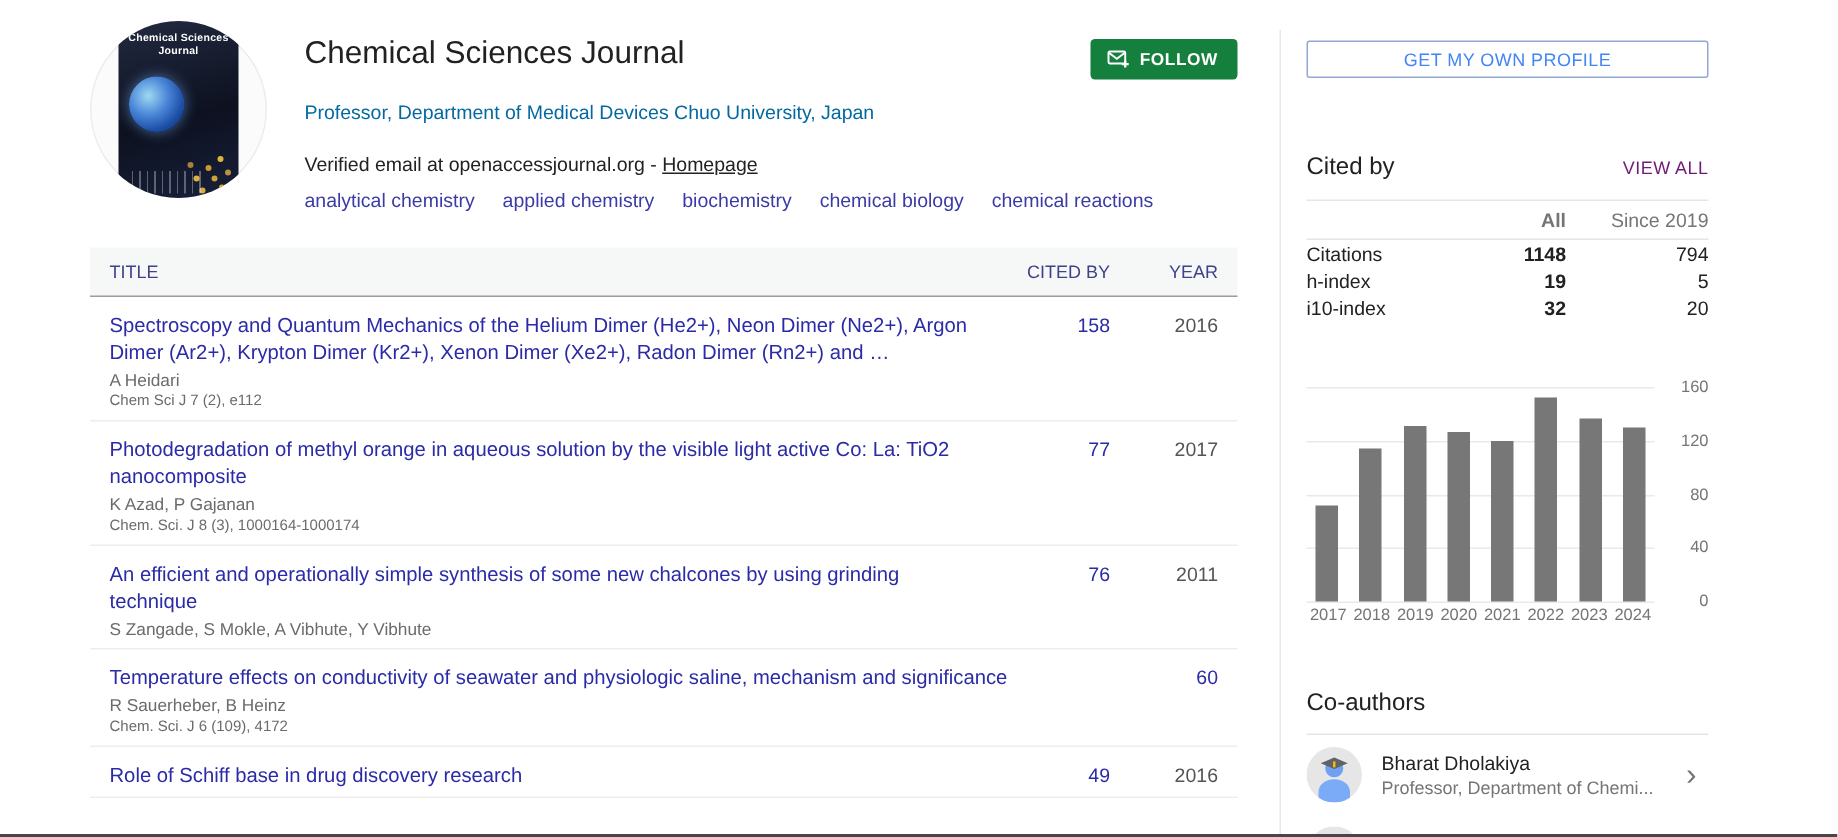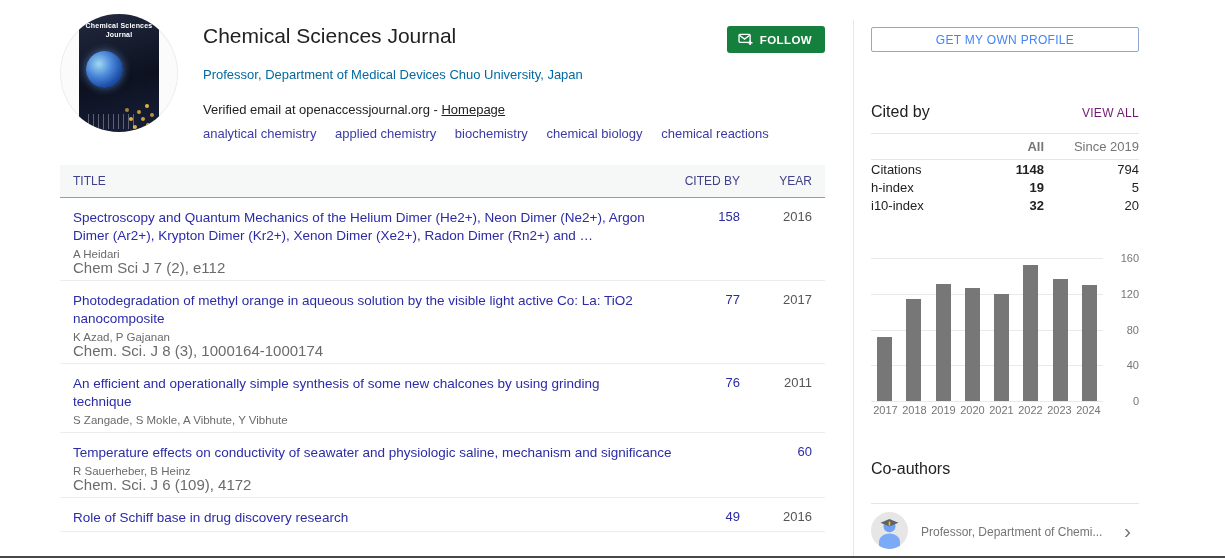--- a/index.html
+++ b/index.html
@@ -68,21 +68,21 @@
     font-size:12px; color:#41418a;
   }
   .col-title { flex:1; }
   .col-cited { width:70px; text-align:right; }
   .col-year  { width:72px; text-align:right; }
 
   .pub-row { display:flex; padding:10px 13px 5px; border-bottom:1px solid #ededed; }
   .pub-main { flex:1; padding-right:24px; }
   .pub-title { font-size:13.5px; line-height:17px; color:#2b2ba8; cursor:pointer; display:inline; }
   .pub-authors { font-size:11.5px; line-height:14px; color:#6b6b6b; margin-top:3px; }
-  .pub-venue   { font-size:15px; line-height:14px; color:#6b6b6b; }
+  .pub-venue   { font-size:10px; line-height:14px; color:#6b6b6b; }
   .pub-cited { width:70px; text-align:right; font-size:13px; color:#2b2ba8; padding-top:1px; cursor:pointer; }
   .pub-year  { width:72px; text-align:right; font-size:13px; color:#555; padding-top:1px; }
 
   
   .sidebar {
     position:absolute; left:853px; top:20px; width:296px; height:538px;
     border-left:1px solid #e8e8e8; padding-left:17px;
   }
   .get-profile-btn {
     margin-top:7px; width:268px; height:25px;
@@ -111,21 +111,21 @@
   .bars {
     position:absolute; left:0; bottom:0; width:100%; height:100%;
     display:flex; align-items:flex-end; justify-content:space-between; padding:0 6px;
   }
   .bar { width:15px; background:#777777; cursor:pointer; }
   .xlabels { position:absolute; left:0; top:154px; width:232px; display:flex; justify-content:space-between; padding:0 0; }
   .xlabel { width:29px; text-align:center; font-size:11px; color:#757575; }
   .ytick { position:absolute; right:0; width:34px; text-align:right; font-size:11px; color:#757575; transform:translateY(-50%); }
 
   
-  .coauthors-head { margin-top:52px; width:268px; font-size:16px; color:#212121; padding-bottom:25px; border-bottom:1px solid #e5e5e5; }
+  .coauthors-head { margin-top:52px; width:268px; font-size:16px; color:#212121; padding-bottom:11px; border-bottom:1px solid #e5e5e5; }
   .coauthor-row { width:268px; display:flex; align-items:center; padding:8px 0; cursor:pointer; }
   .co-avatar { width:37px; height:37px; flex-shrink:0; }
   .co-text { margin-left:13px; width:186px; overflow:hidden; }
   .co-name { font-size:13px; color:#212121; white-space:nowrap; }
   .co-affil { font-size:12px; color:#757575; white-space:nowrap; margin-top:2px; }
   .co-chevron { margin-left:auto; color:#757575; font-size:21px; line-height:20px; padding-right:8px; }
 
   .bottom-edge { position:absolute; left:0; bottom:0; width:100%; height:2px; background:#474747; z-index:9; }
 </style>
 </head>
@@ -303,20 +303,21 @@
         <circle cx="18.5" cy="18.5" r="18.5" fill="#e6e6e6"></circle>
         <g clip-path="url(#cclip)">
           <path d="M18.5 21.5c-6 0-10.5 3.8-10.5 8.5v9h21v-9c0-4.7-4.5-8.5-10.5-8.5z" fill="#7baaf7"></path>
           <circle cx="18.5" cy="14.2" r="6" fill="#6fa0f2"></circle>
           <path d="M9.5 10.8 L18.5 7 L27.5 10.8 L18.5 14.6 Z" fill="#5f6368"></path>
           <rect x="17.7" y="9.6" width="1.6" height="4" fill="#fbbc04"></rect>
         </g>
       </svg>
     </span>
     <span class="co-text">
+      <span class="co-name" style="display:block">Bharat Dholakiya</span>
       <span class="co-affil" style="display:block">Professor, Department of Chemi...</span>
     </span>
     <span class="co-chevron">›</span>
   </div>
 
   <div class="coauthor-row">
     <span class="co-avatar">
       <svg width="37" height="37" viewBox="0 0 37 37">
         <circle cx="18.5" cy="18.5" r="18.5" fill="#e6e6e6"></circle>
       </svg>

